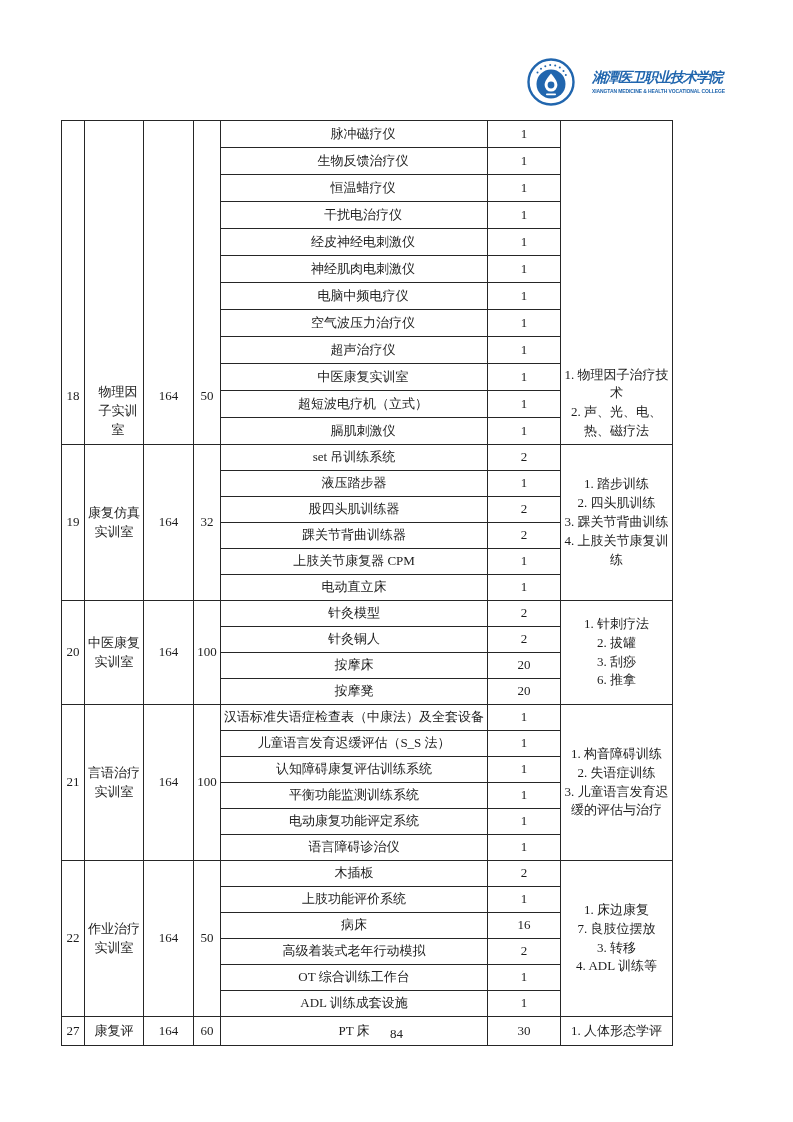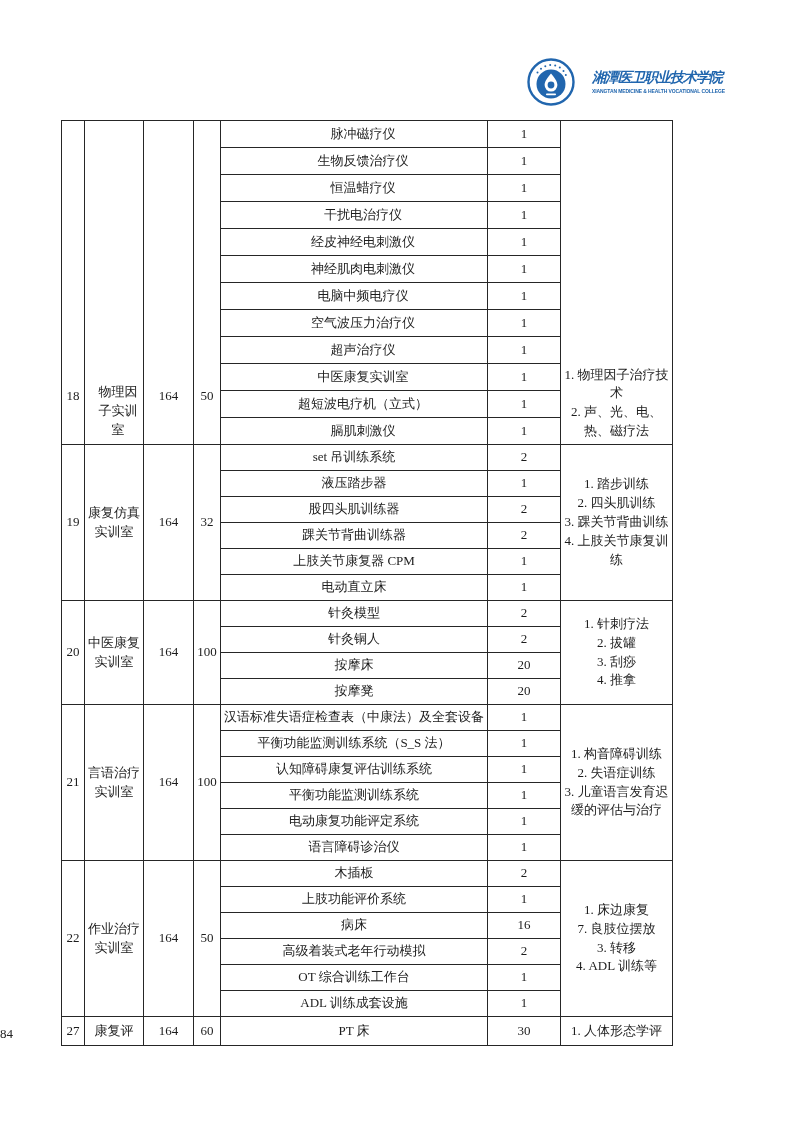--- a/index.html
+++ b/index.html
@@ -25,21 +25,21 @@
   tr.sec18 td.c-eq{height:24px;padding-left:20px;}
   tr.sec23 td.c-eq{height:26px;border-radius:14px;}
   td.c-room{padding:0 8px;}
   td.c-notes{text-align:left;padding:2px 10px 2px 4px;line-height:1.5;}
   
   tr.sec18 td.c-num{vertical-align:bottom;padding-bottom:38px;}
   tr.sec18 td.c-cap,tr.sec18 td.c-area{vertical-align:bottom;padding-bottom:38px;}
   tr.sec18 td.c-room{vertical-align:bottom;padding-bottom:4px;padding-left:10px;}
   tr.sec18 td.c-notes{vertical-align:bottom;padding-bottom:3px;}
 
-  .page-number{position:absolute;top:1026px;left:0;width:100%;
+  .page-number{position:absolute;top:1026px;left:0;width:100%;text-align:center;
                font-size:13px;color:#222;}
 </style>
 </head>
 <body>
 
 <div class="page">
 
   <div class="logo">
     <svg class="logo-emblem" viewBox="0 0 48 48" xmlns="http://www.w3.org/2000/svg">
       <circle cx="24" cy="24" r="22.5" fill="#ffffff" stroke="#2166ae" stroke-width="2.4"></circle>
@@ -169,21 +169,21 @@
           <td class="c-num" rowspan="4">20</td>
           <td class="c-room" rowspan="4">中医康复实训室</td>
           <td class="c-cap" rowspan="4">164</td>
           <td class="c-area" rowspan="4">100</td>
           <td class="c-eq">针灸模型</td>
           <td class="c-qty">2</td>
           <td class="c-notes" rowspan="4">
             <div>1. 针刺疗法</div>
             <div>2. 拔罐</div>
             <div>3. 刮痧</div>
-            <div>4. 推拿</div>
+            <div>6. 推拿</div>
           </td>
         </tr>
         <tr class="sec20">
           <td class="c-eq">针灸铜人</td>
           <td class="c-qty">2</td>
         </tr>
         <tr class="sec20">
           <td class="c-eq">按摩床</td>
           <td class="c-qty">20</td>
         </tr>
@@ -198,21 +198,21 @@
           <td class="c-area" rowspan="6">100</td>
           <td class="c-eq">汉语标准失语症检查表（中康法）及全套设备</td>
           <td class="c-qty">1</td>
           <td class="c-notes" rowspan="6">
             <div>1. 构音障碍训练</div>
             <div>2. 失语症训练</div>
             <div>3. 儿童语言发育迟缓的评估与治疗</div>
           </td>
         </tr>
         <tr class="sec21">
-          <td class="c-eq">平衡功能监测训练系统（S_S 法）</td>
+          <td class="c-eq">儿童语言发育迟缓评估（S_S 法）</td>
           <td class="c-qty">1</td>
         </tr>
         <tr class="sec21">
           <td class="c-eq">认知障碍康复评估训练系统</td>
           <td class="c-qty">1</td>
         </tr>
         <tr class="sec21">
           <td class="c-eq">平衡功能监测训练系统</td>
           <td class="c-qty">1</td>
         </tr>

